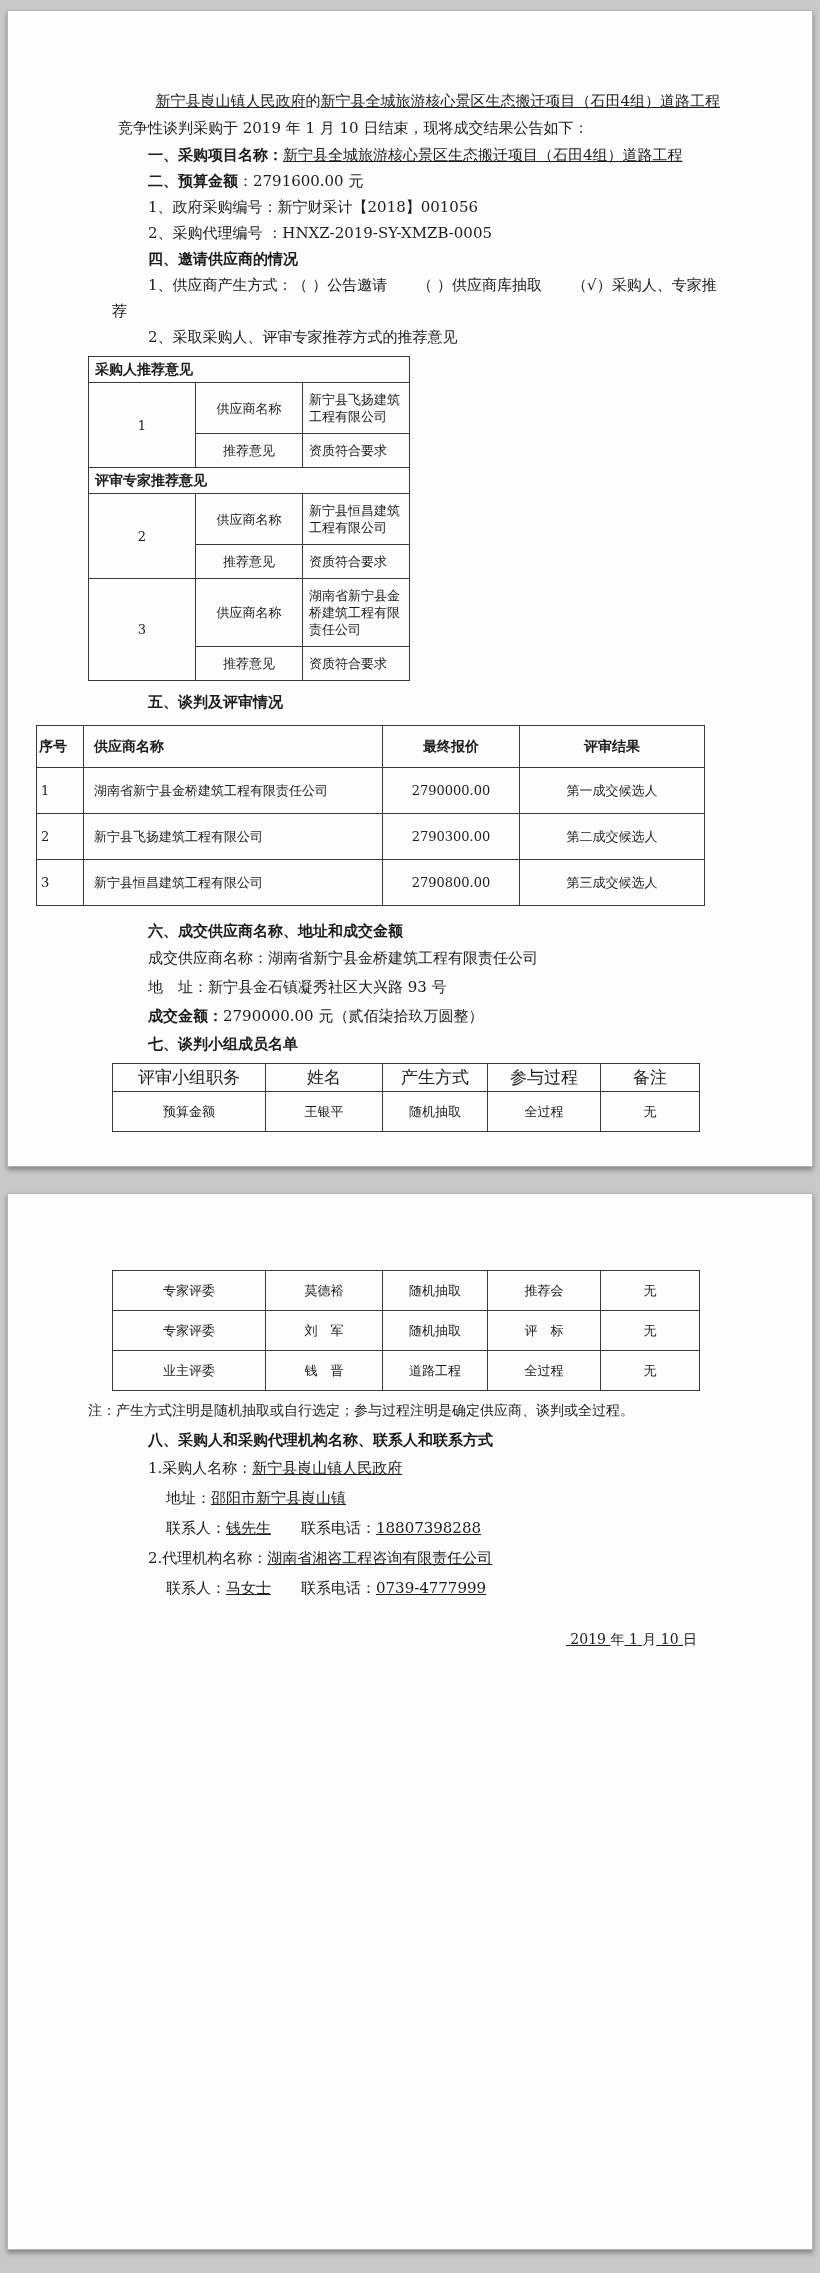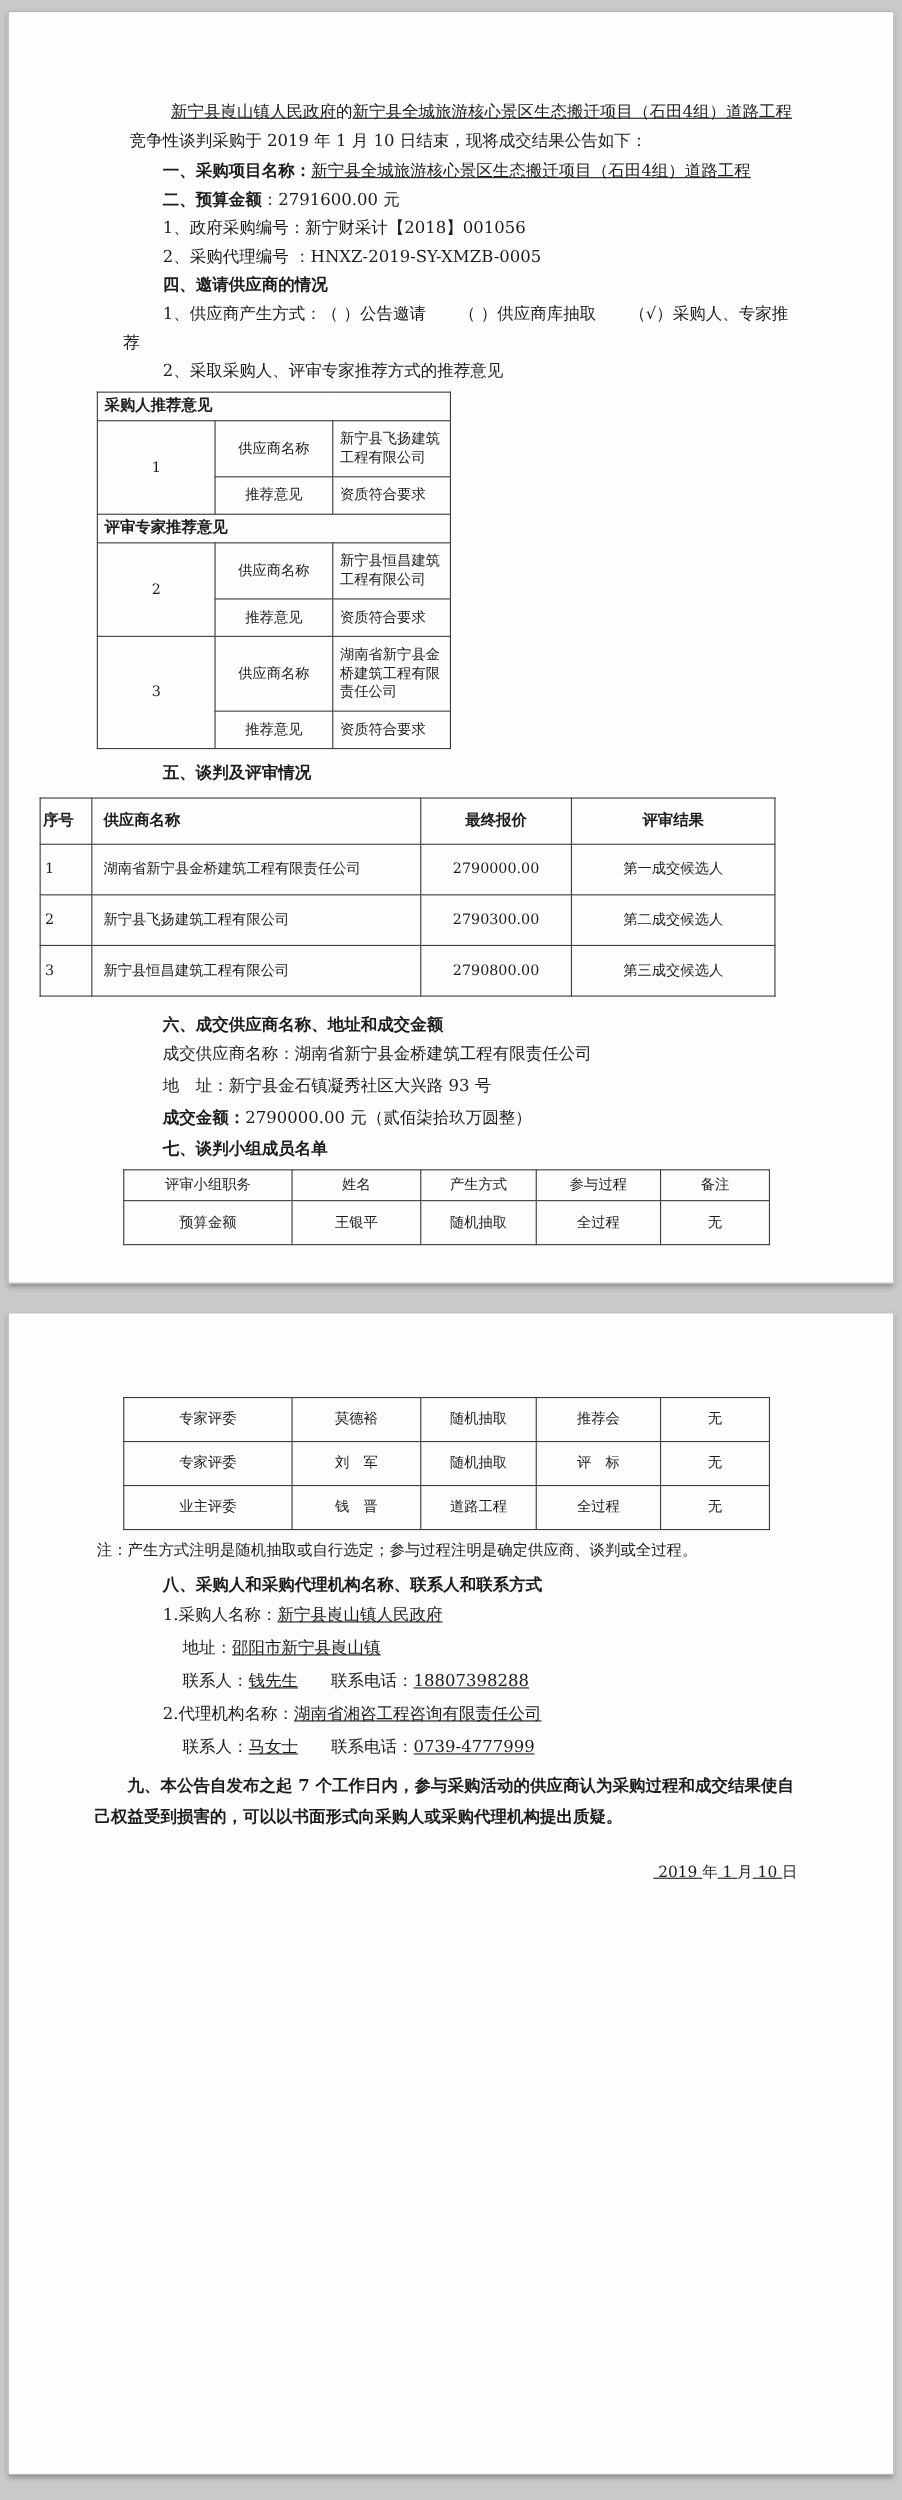--- a/index.html
+++ b/index.html
@@ -39,32 +39,32 @@
   
   .eval-table{margin:10px 0 0 28px;width:640px;}
   .eval-table th{font-size:14px;font-weight:bold;text-align:center;padding:12px 2px;}
   .eval-table td{padding:14px 4px;}
   .eval-table .c0{width:42px;text-align:left;}
   .eval-table .c1{width:286px;text-align:left;padding-left:10px;}
   .eval-table .c2{width:132px;text-align:center;}
   .eval-table .c3{width:180px;text-align:center;}
   
   .panel-table{margin:6px 0 0 104px;width:562px;}
-  .panel-table th{font-size:13px;font-weight:normal;text-align:center;padding:5px 2px;}
+  .panel-table th{font-size:17px;font-weight:normal;text-align:center;padding:5px 2px;}
   .panel-table td{text-align:center;padding:11px 2px;}
   .panel-table .p0{width:148px;}
   .panel-table .p1{width:112px;}
   .panel-table .p2{width:100px;}
   .panel-table .p3{width:108px;}
   .panel-table .p4{width:94px;}
   .wrapblock{white-space:normal;}
   .note{margin:6px 90px 0 80px;font-size:14px;line-height:26px;white-space:normal;}
   .para9{margin:6px 88px 0 78px;font-size:15px;line-height:28px;
          white-space:normal;text-indent:2em;font-weight:bold;}
-  .date-line{margin-top:28px;text-align:right;padding-right:87px;font-size:14px;}
+  .date-line{margin-top:28px;text-align:right;padding-right:115px;font-size:14px;}
   .sp{display:inline-block;width:2em;}
 </style>
 </head>
 <body>
 
 <div class="page" id="page1">
   <div class="content">
 
     <p class="intro wrapblock"><span class="u">新宁县崀山镇人民政府</span><span>的</span><span class="u">新宁县全城旅游核心景区生态搬迁项目（石田4组）道路工程</span><span>竞争性谈判采购于 2019 年 1 月 10 日结束，现将成交结果公告如下：</span></p>
 
@@ -210,18 +210,17 @@
 
     <div class="line txt ind b" style="margin-top:4px;">八、采购人和采购代理机构名称、联系人和联系方式</div>
 
     <div class="line txt ind" style="line-height:30px;"><span>1.采购人名称：</span><span class="u">新宁县崀山镇人民政府</span></div>
     <div class="line txt" style="line-height:30px;text-indent:3.2em;"><span>地址：</span><span class="u">邵阳市新宁县崀山镇</span></div>
     <div class="line txt" style="line-height:30px;text-indent:3.2em;"><span>联系人：</span><span class="u">钱先生</span><span class="sp"></span><span>联系电话：</span><span class="u">18807398288</span></div>
 
     <div class="line txt ind" style="line-height:30px;"><span>2.代理机构名称：</span><span class="u">湖南省湘咨工程咨询有限责任公司</span></div>
     <div class="line txt" style="line-height:30px;text-indent:3.2em;"><span>联系人：</span><span class="u">马女士</span><span class="sp"></span><span>联系电话：</span><span class="u">0739-4777999</span></div>
 
-    <p class="para9">九、本公告自发布之起 7 个工作日内，参与采购活动的供应商认为采购过程和成交结果使自己权益受到损害的，可以以书面形式向采购人或采购代理机构提出质疑。</p>
 
     <div class="date-line"><span class="u">&nbsp;<span>2019</span>&nbsp;</span><span>年</span><span class="u">&nbsp;<span>1</span>&nbsp;</span><span>月</span><span class="u">&nbsp;<span>10</span>&nbsp;</span><span>日</span></div>
 
   </div>
 </div>
 
 </body></html>

